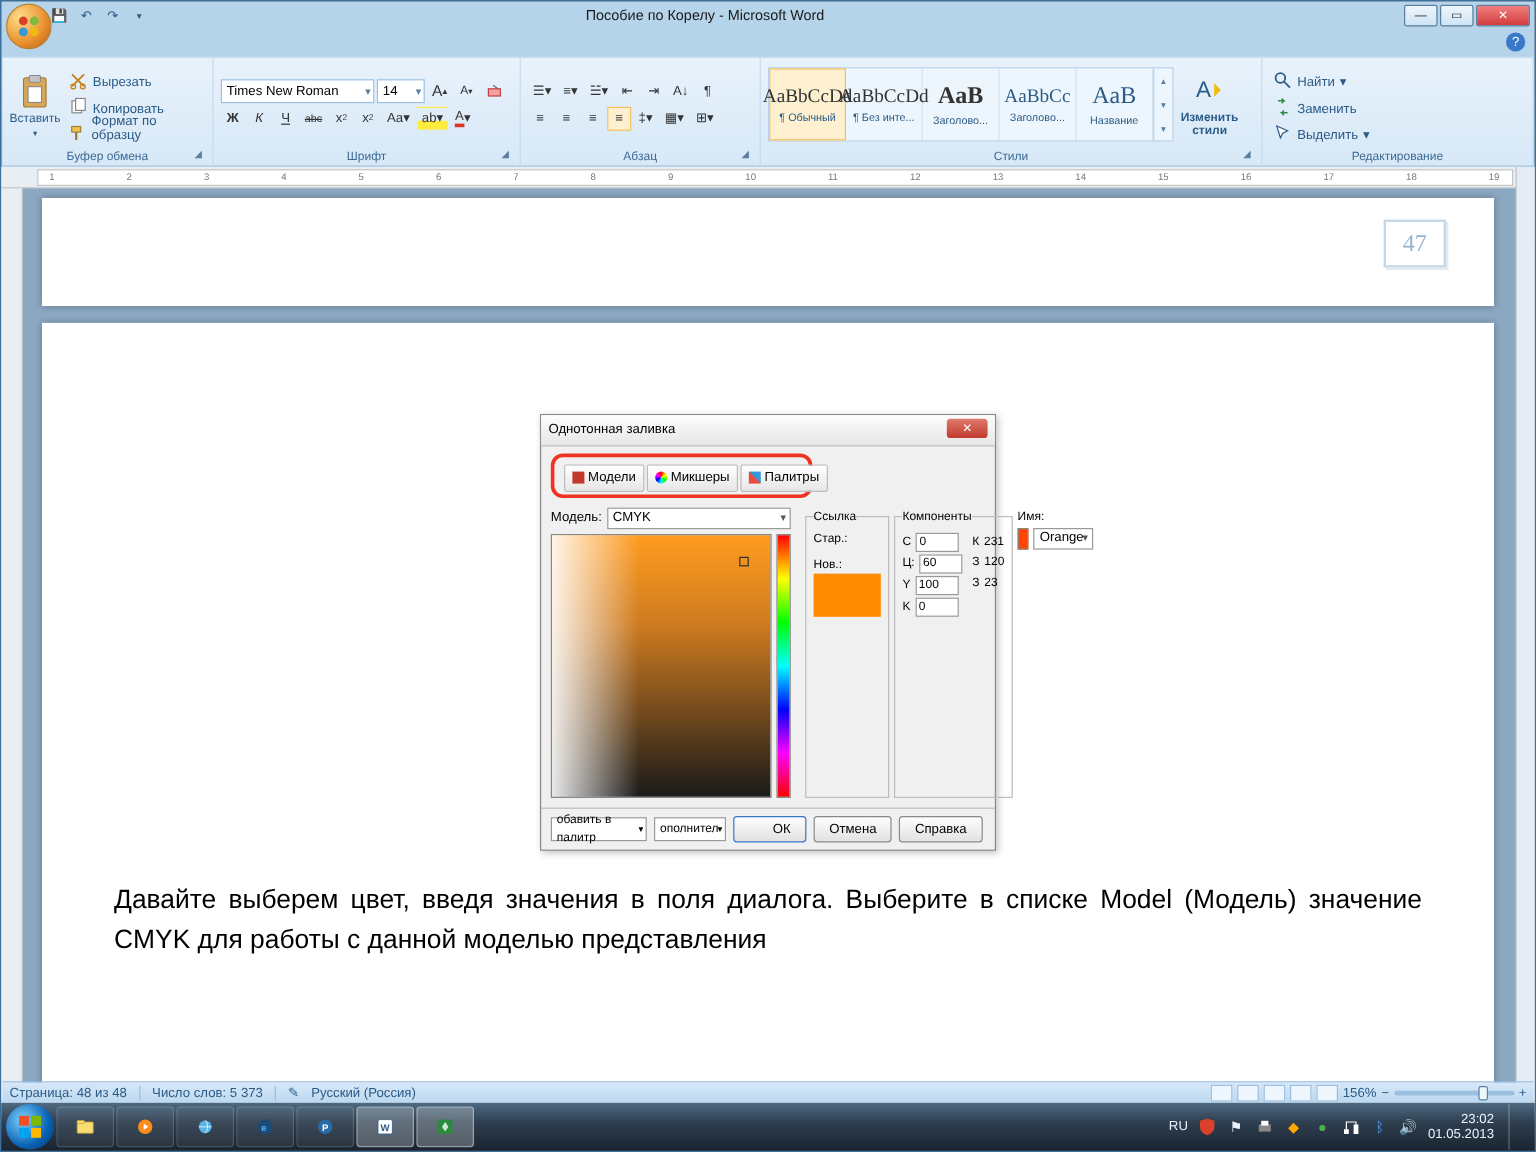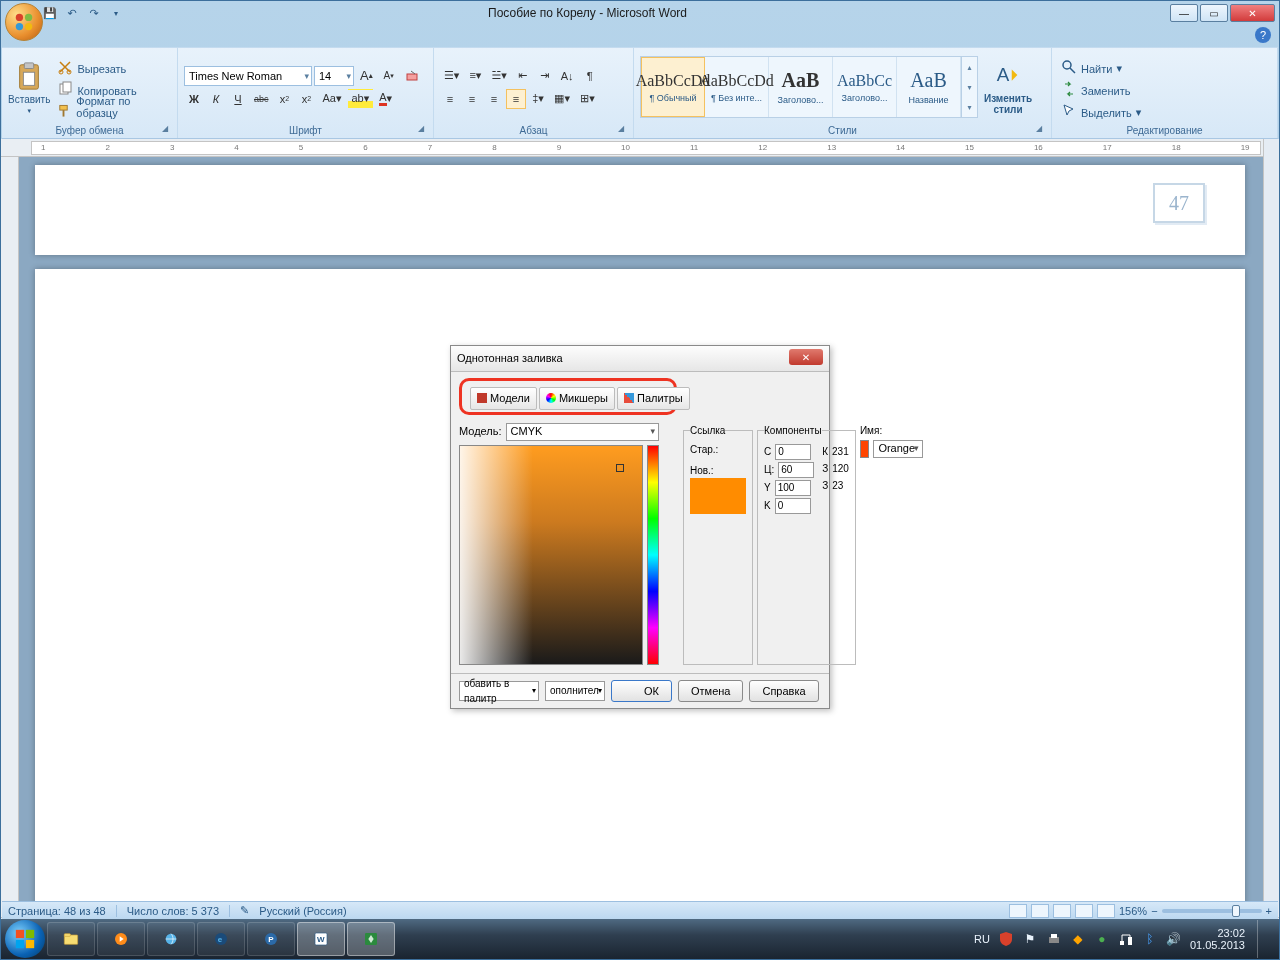--- a/index.html
+++ b/index.html
@@ -65,21 +65,21 @@
 .page2 { top: 112px; left: 16px; width: 1210px; height: 660px; padding: 56px 60px; font-family: "Times New Roman", serif; font-size: 22px; line-height: 1.5; color: #000; }
 .page2 p { text-align: justify; }
 
 
 .corel-dlg { width: 380px; margin: 20px auto 24px auto; border: 1px solid #8a8a8a; background: #f0f0f0; font-family: Tahoma, sans-serif; font-size: 11px; box-shadow: 2px 2px 6px rgba(0,0,0,.25); }
 .corel-title { height: 26px; background: linear-gradient(#fdfdfd,#e6e6e6); border-bottom: 1px solid #bcbcbc; display: flex; align-items: center; padding: 0 6px; position: relative;}
 .corel-title .close-x { position:absolute; right:6px; top:3px; width:34px; height:16px; border-radius:3px; background:linear-gradient(#e07a6e,#c13a2e); color:#fff; display:flex;align-items:center;justify-content:center; font-size:10px;}
 .corel-tabs { display: flex; gap: 2px; padding: 6px 8px 2px 8px; border: 3px solid #e32; border-radius: 10px; margin: 6px 8px 4px 8px; width: 218px;}
 .corel-tab { display: flex; align-items: center; gap: 3px; padding: 2px 6px; border: 1px solid #bcbcbc; background: linear-gradient(#fff,#e6e6e6); border-radius: 2px; }
 .corel-tab .sq { width: 10px; height: 10px; }
-.corel-body { display: flex; padding: 4px 12px 8px 8px; gap: 24px; }
+.corel-body { display: flex; padding: 4px 12px 8px 8px; gap: 12px; }
 .corel-left { flex: 1; }
 .model-row { display: flex; align-items: center; gap: 4px; margin-bottom: 4px; }
 .model-row .sel { flex: 1; border: 1px solid #999; background: #fff; height: 18px; padding: 0 4px; display: flex; align-items: center; position:relative;}
 .model-row .sel::after{content:"▾";position:absolute;right:3px;font-size:9px;color:#555;}
 .grad-box { width: 184px; height: 220px; background: linear-gradient(to top, #1a1a1a, #cc7a1f 65%, #ff9c1f); position: relative; border:1px solid #888;}
 .grad-box::before{content:"";position:absolute;inset:0;background:linear-gradient(to right, rgba(255,255,255,.9), rgba(255,255,255,0) 40%);}
 .grad-marker{position:absolute;top:18px;right:18px;width:8px;height:8px;border:1px solid #333;}
 .hue-strip { width: 12px; height: 220px; background: linear-gradient(to bottom, #f00, #ff0, #0f0, #0ff, #00f, #f0f, #f00); margin-left:4px; border:1px solid #888;}
 .corel-right { width: 148px; display: flex; flex-direction: row; gap: 4px; }
 .corel-right fieldset { border: 1px solid #bcbcbc; padding: 4px 6px; }
@@ -451,20 +451,21 @@
             </div>
           <div class="dd" style="width:60px;">
               <span>ополнител</span>
             </div>
           <div class="btn ok">ОК</div>
           <div class="btn">Отмена</div>
           <div class="btn">Справка</div>
         </div>
       </div>
 
+      <p>Давайте выберем цвет, введя значения в поля диалога. Выберите в списке Model (Модель) значение CMYK для работы с данной моделью представления</p>
     </div>
   </div>
 
   <div class="hscroll"></div>
 
   <div class="word-status">
     <span>Страница: 48 из 48</span>
     <span class="sep"></span>
     <span>Число слов: 5 373</span>
     <span class="sep"></span>

